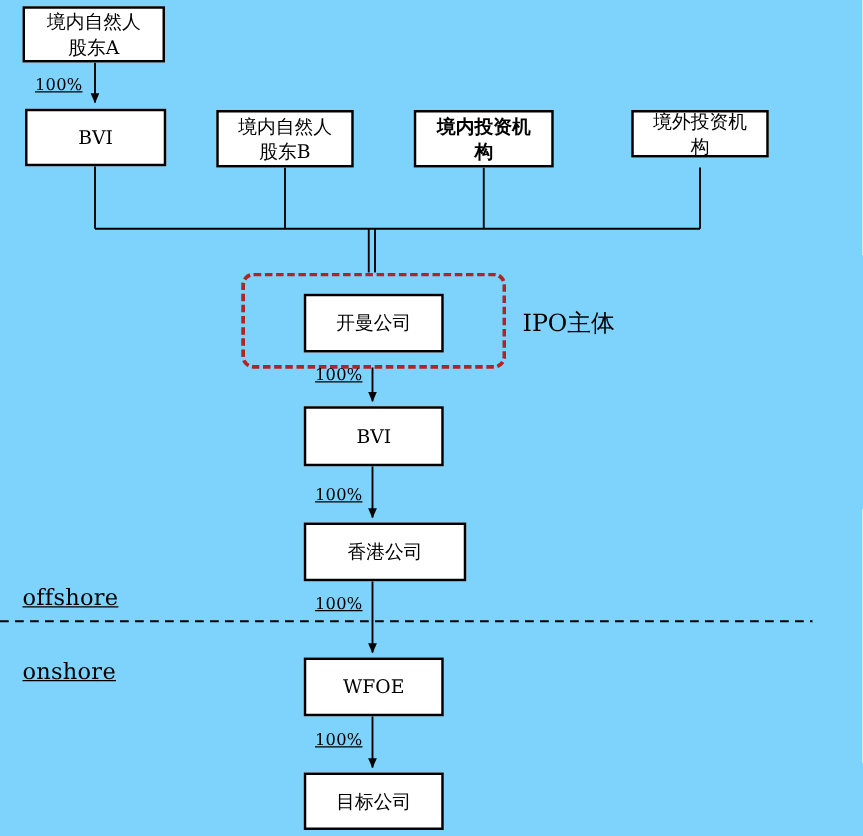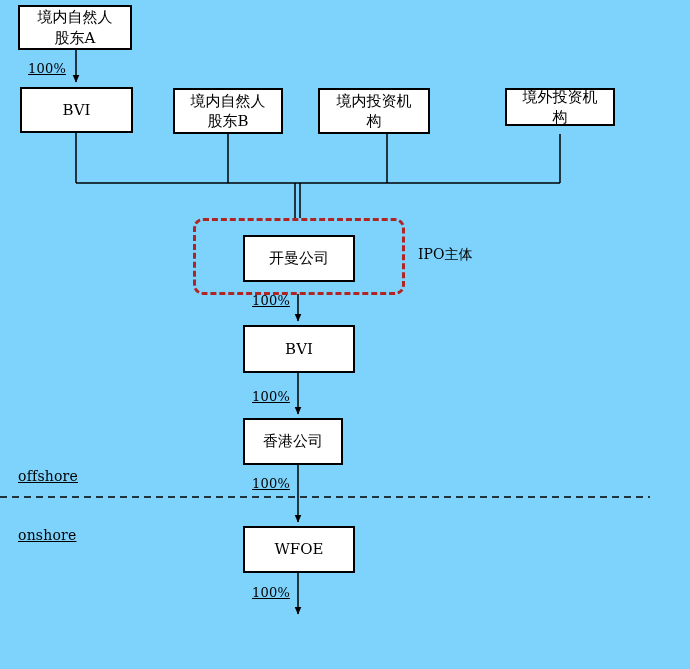--- a/index.html
+++ b/index.html
@@ -25,25 +25,25 @@
     background:#fff;
     display:flex; align-items:center; justify-content:center;
     text-align:center;
     font-size:15px;
     line-height:1.35;
     white-space:pre-line;
   }
   .n-sha     { left:18px;  top:5px;   width:114px; height:45px; }
   .n-bvi-top { left:20px;  top:87px;  width:113px; height:46px; }
   .n-shb     { left:173px; top:88px;  width:110px; height:46px; }
-  .n-dom     { left:318px; top:88px;  width:112px; height:46px; }
+  .n-dom     { left:331px; top:88px;  width:112px; height:46px;font-weight:bold; }
   .n-for     { left:505px; top:88px;  width:110px; height:38px; }
   .n-cayman  { left:243px; top:235px; width:112px; height:47px; }
   .n-bvi-mid { left:243px; top:325px; width:112px; height:48px; }
-  .n-hk      { left:243px; top:418px; width:100px; height:47px; }
+  .n-hk      { left:243px; top:418px; width:130px; height:47px; }
   .n-wfoe    { left:243px; top:526px; width:112px; height:47px; }
   .n-target  { left:243px; top:618px; width:112px; height:46px; }
 
   .ipo-frame {
     position:absolute;
     left:193px; top:218px; width:212px; height:77px;
     border:3px dashed #b02424;
     border-radius:10px;
     background:transparent;
   }
@@ -51,27 +51,27 @@
     position:absolute;
     font-size:13px;
     letter-spacing:0.2px;
     text-decoration:underline;
   }
   .pct-a      { left:28px;  top:61px;  }
   .pct-cay    { left:252px; top:293px; }
   .pct-bvi    { left:252px; top:389px; }
   .pct-hk     { left:252px; top:476px; }
   .pct-wfoe   { left:252px; top:585px; }
-  .lbl-region { font-size:14px; }
+  .lbl-region { font-size:18px; }
   .lbl-offshore { left:18px; top:468px; }
   .lbl-onshore  { left:18px; top:506px;margin-top:21px; }
   .lbl-ipo {
     position:absolute;
     left:418px; top:246px;
-    font-size:14px;
+    font-size:19px;
   }
 </style>
 </head>
 <body>
 
 <div class="canvas">
 
   <svg class="wires" viewBox="0 0 690 669" aria-hidden="true">
     <defs>
       <marker id="arr" markerWidth="10" markerHeight="8" refX="7.5" refY="3.5" orient="auto" markerUnits="userSpaceOnUse">
@@ -109,20 +109,21 @@
   <div class="node n-for">境外投资机
 构</div>
 
   <div class="ipo-frame" style="border-color: rgb(176, 36, 36);"></div>
   <div class="node n-cayman">开曼公司</div>
   <span class="lbl-ipo">IPO主体</span>
 
   <div class="node n-bvi-mid">BVI</div>
   <div class="node n-hk">香港公司</div>
   <div class="node n-wfoe">WFOE</div>
+  <div class="node n-target">目标公司</div>
 
   <span class="lbl pct-a">100%</span>
   <span class="lbl pct-cay">100%</span>
   <span class="lbl pct-bvi">100%</span>
   <span class="lbl pct-hk">100%</span>
   <span class="lbl pct-wfoe">100%</span>
 
   <span class="lbl lbl-region lbl-offshore">offshore</span>
   <span class="lbl lbl-region lbl-onshore">onshore</span>
 

